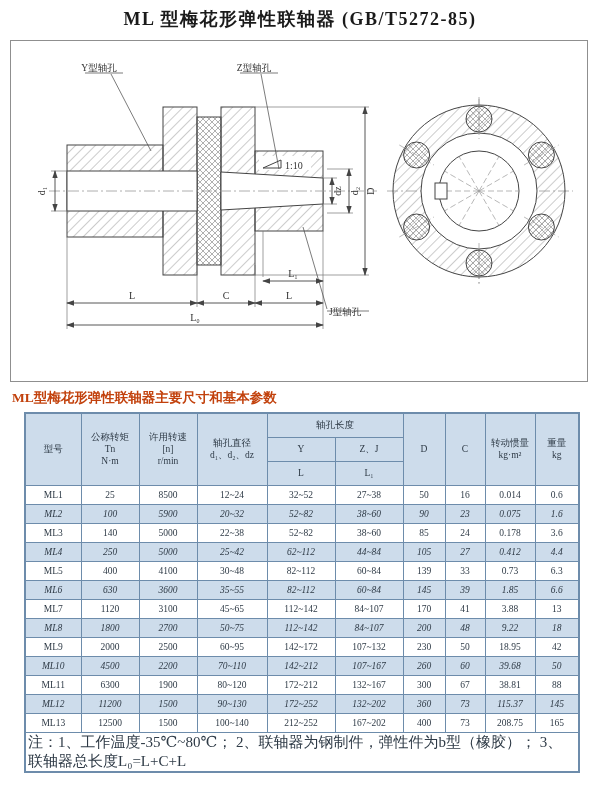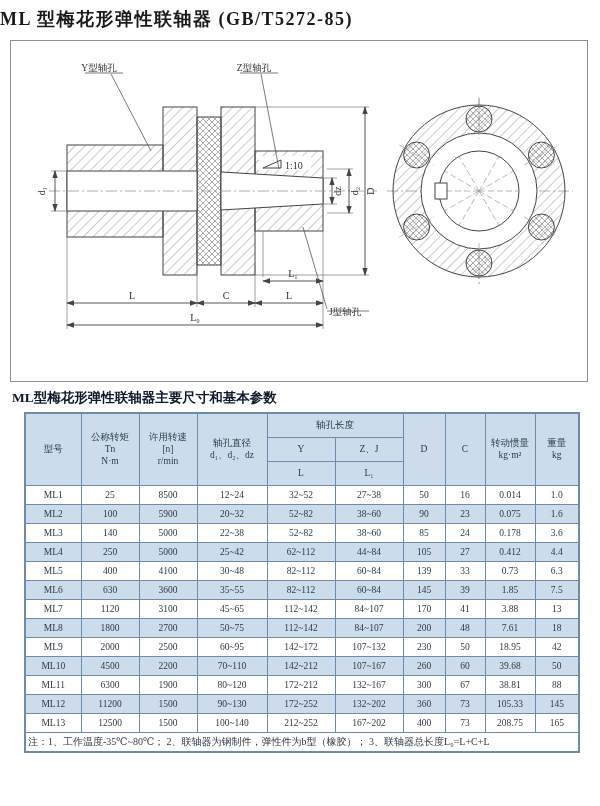--- a/index.html
+++ b/index.html
@@ -1,48 +1,48 @@
 <!DOCTYPE html>
 <html style="--hdr: #cddceb; --alt: #cddceb; --grid: #6d8cab;"><head>
 <meta charset="utf-8">
 <style>
   html,body{margin:0;padding:0;}
   body{
     width:600px;height:806px;background:#ffffff;position:relative;
     font-family:"Liberation Serif","DejaVu Serif",serif;color:#222;
   }
   .title{
-    text-align:left;font-weight:bold;font-size:18px;padding-top:7px;
+    text-align:center;font-weight:bold;font-size:18px;padding-top:7px;
     letter-spacing:1.5px;color:#1a1a1a;
   }
   .draw-box{
     position:absolute;left:10px;top:40px;width:576px;height:340px;
     border:1px solid #8f8f8f;background:#fff;
   }
   .caption{
-    position:absolute;left:12px;top:389px;font-weight:bold;font-size:13.5px;color:#0f172a;
+    position:absolute;left:12px;top:389px;font-weight:bold;font-size:13.5px;color:#c2410c;
   }
   table.params{
     position:absolute;left:24px;top:412px;width:554px;
     border-collapse:collapse;table-layout:fixed;
     font-size:9.5px;text-align:center;color:#2e3a46;
     border:2px solid var(--grid);
   }
   table.params th,table.params td{
     border:1px solid var(--grid);padding:0 2px;font-weight:normal;
     overflow:hidden;
   }
   thead th{
     background:var(--hdr);white-space:pre-line;line-height:1.3;color:#2e3a46;
   }
   thead tr{height:24px;}
   tbody tr{height:19px;}
-  tbody tr.alt td{background:var(--alt);}
+  tbody tr.alt td{background:var(--alt);font-style:italic;}
   tfoot td{
-    text-align:left;padding:4px 6px;height:18px;font-size:10px;color:#2e3a46;
+    text-align:left;padding:4px 6px;height:18px;font-size:15px;color:#2e3a46;
   }
   svg text{font-family:"Liberation Serif","DejaVu Serif",serif;}
 </style>
 </head>
 <body>
 
 <div class="title">ML 型梅花形弹性联轴器  (GB/T5272-85)</div>
 
 <div class="draw-box">
   <svg width="576" height="340" viewBox="0 0 576 340">
@@ -212,21 +212,21 @@
       <tr>
         <td>ML1</td>
         <td>25</td>
         <td>8500</td>
         <td>12~24</td>
         <td>32~52</td>
         <td>27~38</td>
         <td>50</td>
         <td>16</td>
         <td>0.014</td>
-        <td>1.0</td>
+        <td>0.6</td>
       </tr>
       <tr class="alt">
         <td>ML2</td>
         <td>100</td>
         <td>5900</td>
         <td>20~32</td>
         <td>52~82</td>
         <td>38~60</td>
         <td>90</td>
         <td>23</td>
@@ -272,21 +272,21 @@
       <tr class="alt">
         <td>ML6</td>
         <td>630</td>
         <td>3600</td>
         <td>35~55</td>
         <td>82~112</td>
         <td>60~84</td>
         <td>145</td>
         <td>39</td>
         <td>1.85</td>
-        <td>7.5</td>
+        <td>6.6</td>
       </tr>
       <tr>
         <td>ML7</td>
         <td>1120</td>
         <td>3100</td>
         <td>45~65</td>
         <td>112~142</td>
         <td>84~107</td>
         <td>170</td>
         <td>41</td>
@@ -295,21 +295,21 @@
       </tr>
       <tr class="alt">
         <td>ML8</td>
         <td>1800</td>
         <td>2700</td>
         <td>50~75</td>
         <td>112~142</td>
         <td>84~107</td>
         <td>200</td>
         <td>48</td>
-        <td>7.61</td>
+        <td>9.22</td>
         <td>18</td>
       </tr>
       <tr>
         <td>ML9</td>
         <td>2000</td>
         <td>2500</td>
         <td>60~95</td>
         <td>142~172</td>
         <td>107~132</td>
         <td>230</td>
@@ -343,21 +343,21 @@
       </tr>
       <tr class="alt">
         <td>ML12</td>
         <td>11200</td>
         <td>1500</td>
         <td>90~130</td>
         <td>172~252</td>
         <td>132~202</td>
         <td>360</td>
         <td>73</td>
-        <td>105.33</td>
+        <td>115.37</td>
         <td>145</td>
       </tr>
       <tr>
         <td>ML13</td>
         <td>12500</td>
         <td>1500</td>
         <td>100~140</td>
         <td>212~252</td>
         <td>167~202</td>
         <td>400</td>

